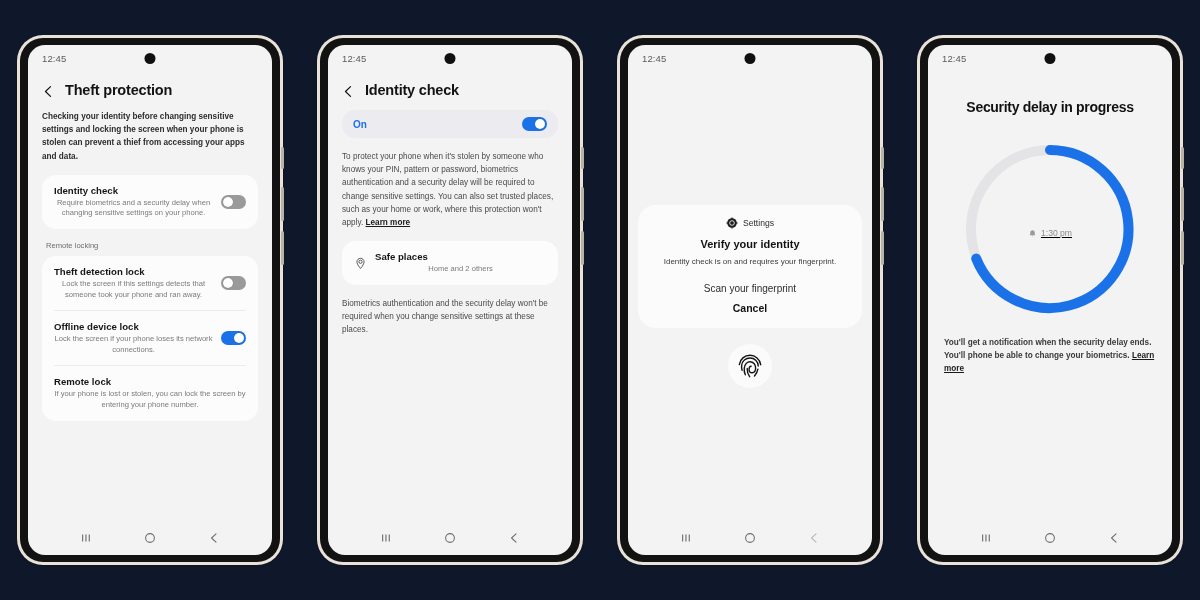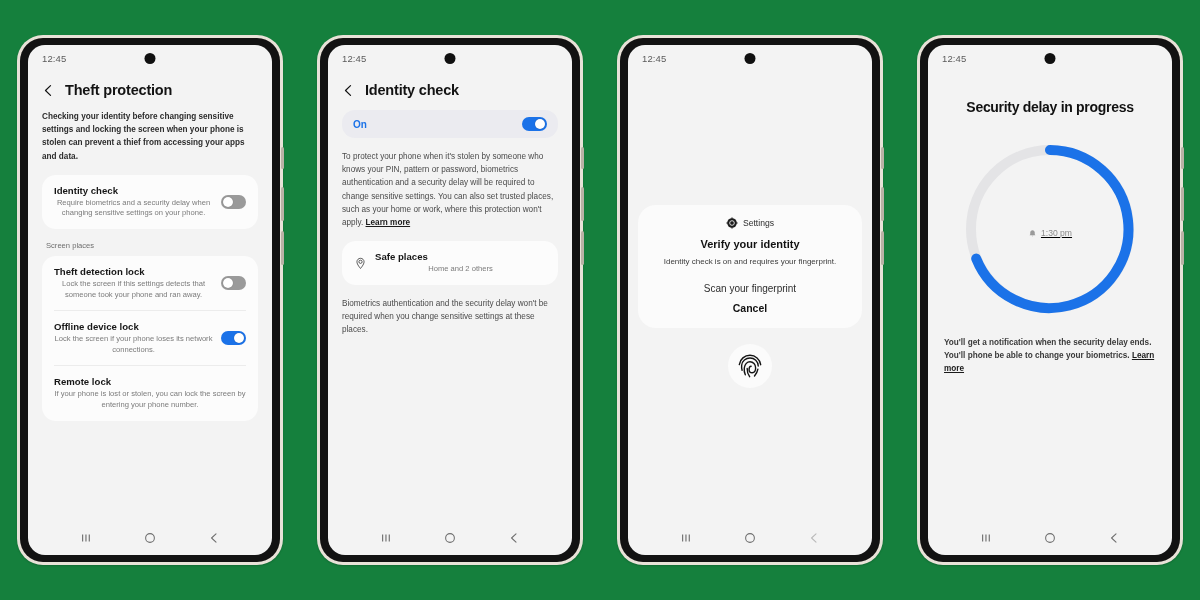--- a/index.html
+++ b/index.html
@@ -5,21 +5,21 @@
   * { box-sizing: border-box; margin: 0; padding: 0; }
   html, body {
     width: 1200px; height: 600px;
     background: #ffffff;
     font-family: "Liberation Sans", sans-serif;
     overflow: hidden;
   }
   .stage {
     position: relative;
     width: 1200px; height: 600px;
-    background: #15803d;
+    background: #0f172a;
     display: flex;
     align-items: center;
     justify-content: space-around;
   }
 
   
   .phone {
     position: relative;
     width: 266px;
     height: 530px;
@@ -77,21 +77,21 @@
     transform: translateX(-50%);
     top: 8px;
     width: 11px; height: 11px;
     border-radius: 50%;
     background: #101010;
   }
 
   
   .apphead {
     display: flex;
-    align-items: center;
+    align-items: flex-end;
     gap: 10px;
     padding: 10px 14px 12px 14px;
     flex: 0 0 auto;
   }
   .back-chevron {
     width: 13px; height: 13px;
     flex: 0 0 auto;
   }
   .apphead .title {
     font-size: 14.5px;
@@ -326,21 +326,21 @@
               <div class="rtext">
                 <div class="rtitle">Identity check</div>
                 <div class="rsub">Require biometrics and a security delay when changing sensitive settings on your phone.</div>
               </div>
               <div class="switch">
                   <div class="knob"></div>
                 </div>
             </div>
           </div>
 
-          <div class="section-label">Screen places</div>
+          <div class="section-label">Remote locking</div>
 
           <div class="card" style="margin-top:4px">
             <div class="row">
               <div class="rtext">
                 <div class="rtitle">Theft detection lock</div>
                 <div class="rsub">Lock the screen if this settings detects that someone took your phone and ran away.</div>
               </div>
               <div class="switch">
                   <div class="knob"></div>
                 </div>

